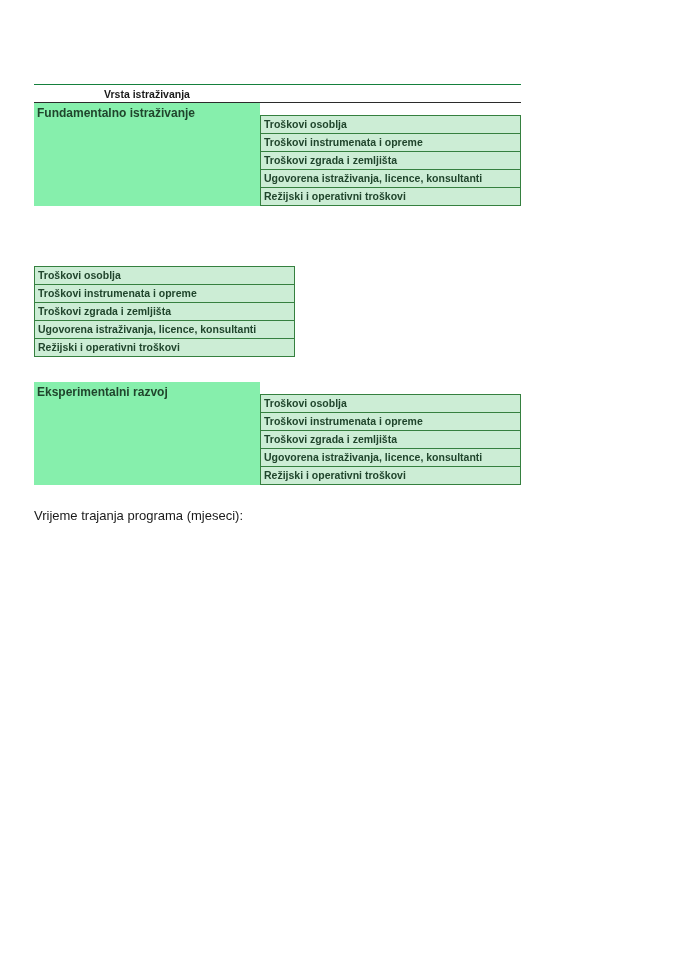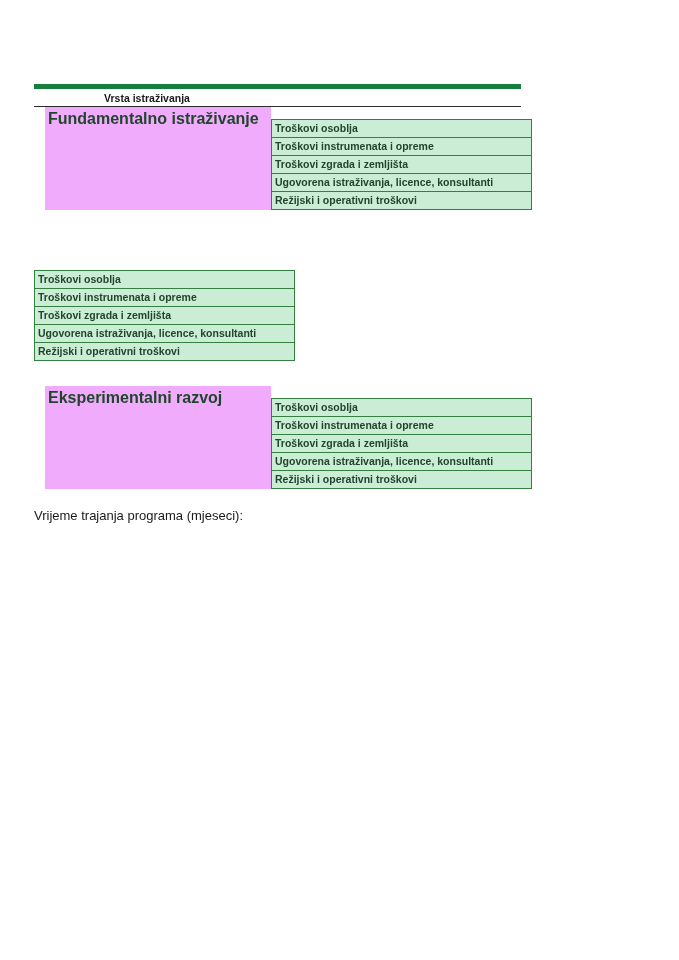--- a/index.html
+++ b/index.html
@@ -24,21 +24,21 @@
   .doc {
     position: absolute;
     left: 34px;
     top: 84px;
     width: 487px;
   }
 
   
   .header-row {
     display: flex;
-    border-top: 5px solid #15803d;
+    border-top: 1px solid #15803d;
     border-bottom: 1px solid #2b2b2b;
     height: 17px;
     align-items: center;
   }
   .header-cell {
     font-size: 10.5px;
     font-weight: bold;
     text-align: center;
     color: #1a1a1a;
     line-height: 16px;
@@ -53,27 +53,26 @@
   }
 
   
   .block {
     display: flex;
     align-items: stretch;
   }
   .block-label {
     width: 226px;
     flex: 0 0 226px;
-    background: #f0abfc;
-    font-size: 16px;
+    background: #86efac;
+    font-size: 12px;
     font-weight: bold;
     color: #20452c;
     padding: 3px 0 0 3px;
     box-sizing: border-box;
-    margin-left: 11px;
   }
   .block-items {
     width: 261px;
     flex: 0 0 261px;
   }
   .cost-cell {
     background: #ccedd5;
     border: 1px solid #35803f;
     box-sizing: border-box;
     height: 19px;

